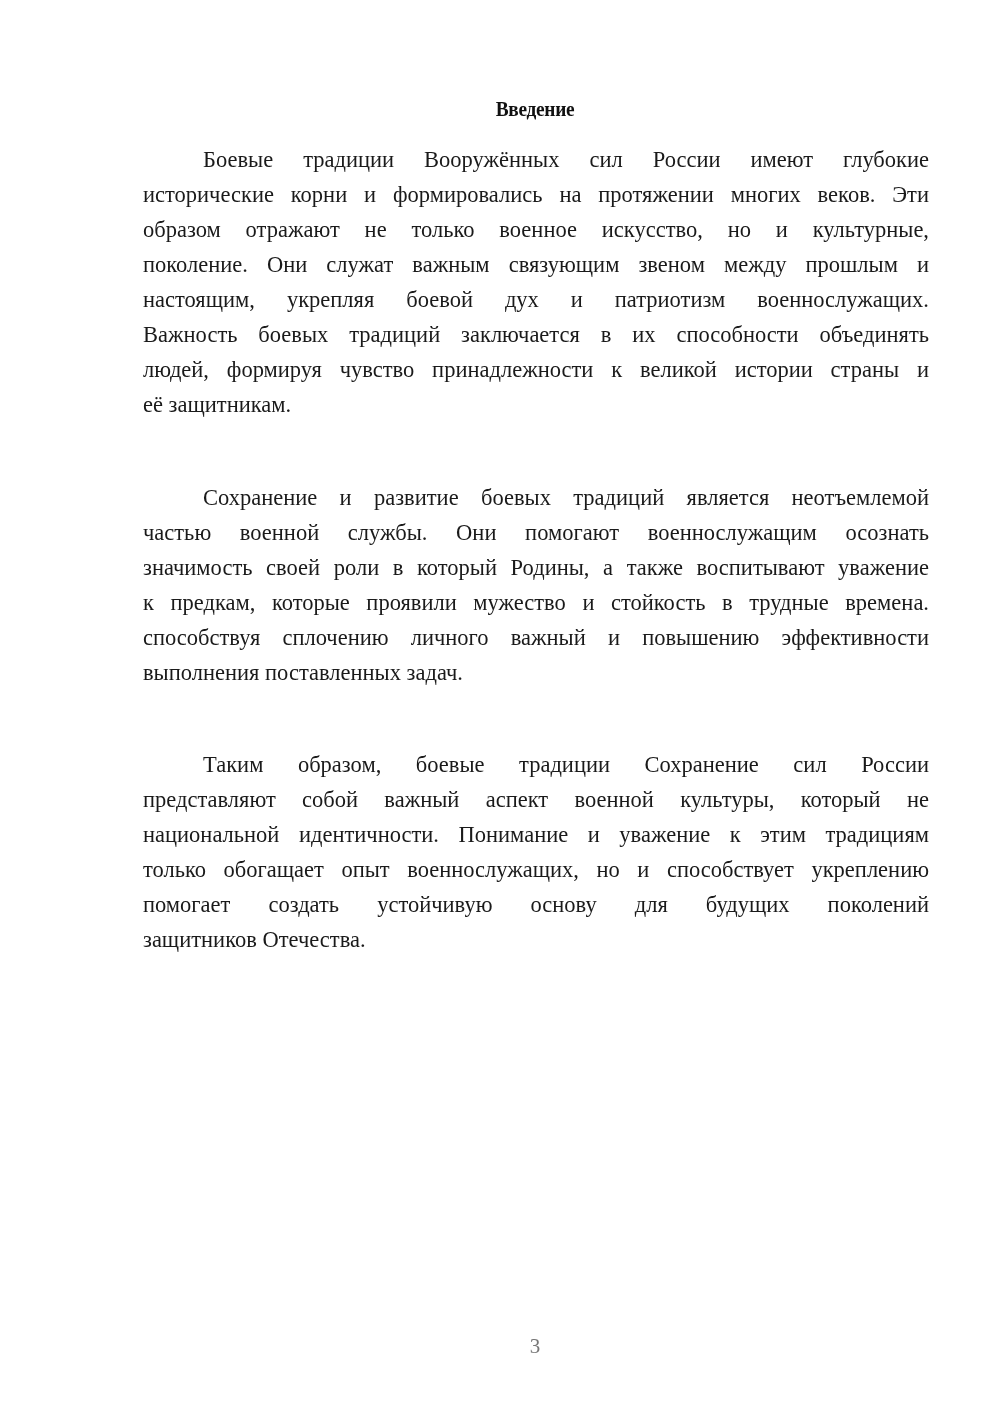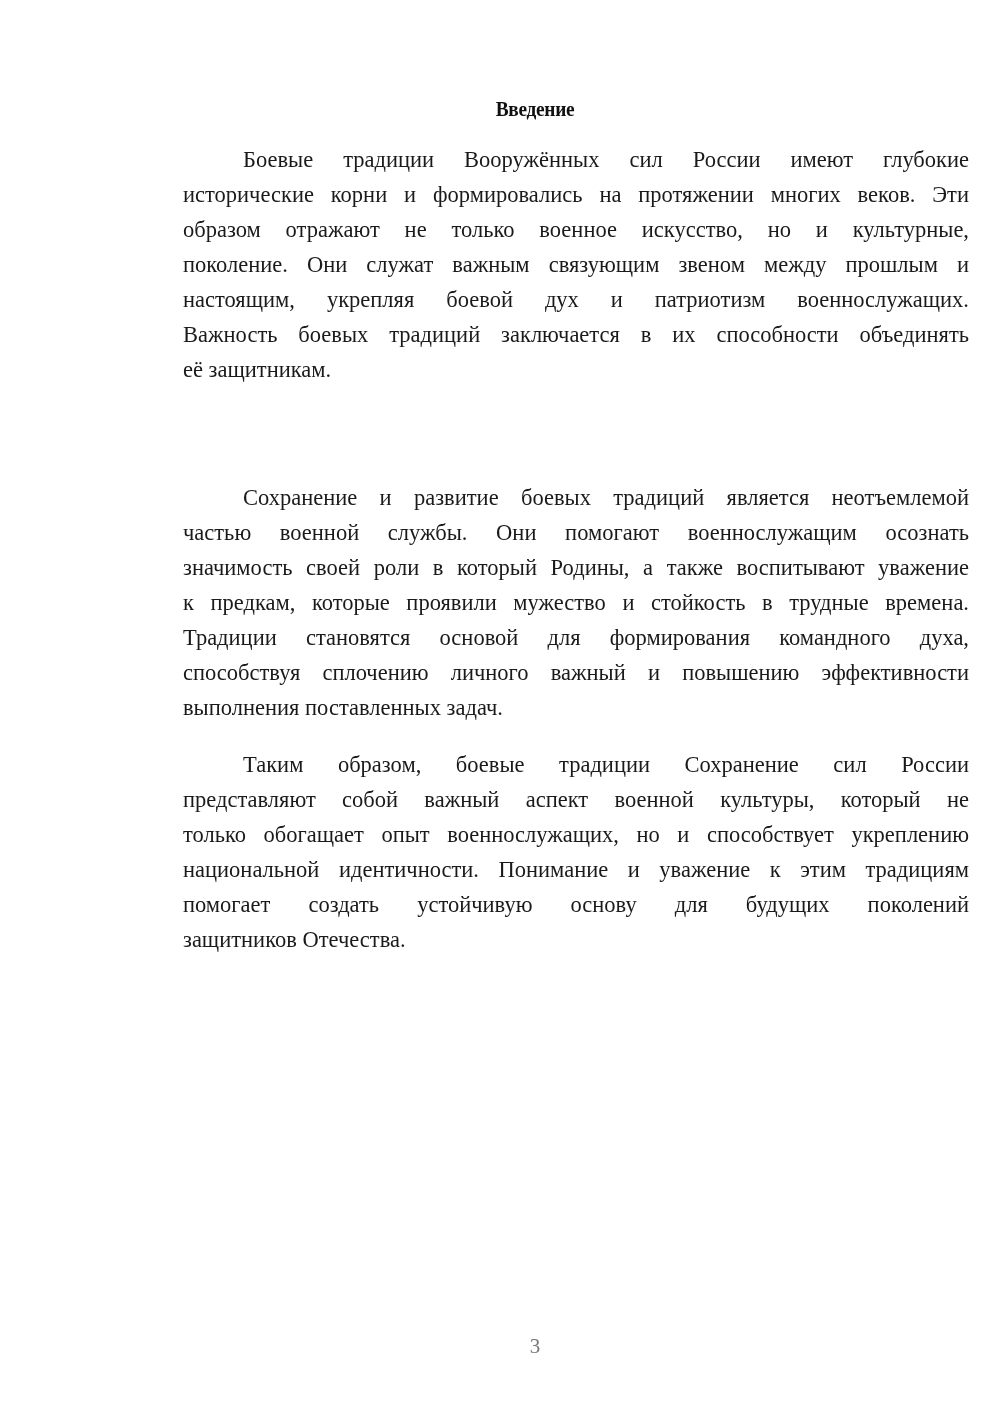--- a/index.html
+++ b/index.html
@@ -8,21 +8,21 @@
       position: absolute; left: 0; top: 0; width: 856px; height: 1414px; background: #ffffff;
     }
     .heading {
       position: absolute; left: 0; width: 1070px; top: 97px; text-align: center;
       font-family: "Liberation Serif", serif; font-weight: bold; font-size: 21px;
       color: #111; letter-spacing: -0.3px;
       transform: scaleX(0.92); transform-origin: 535px 0;
     }
     .body-text {
       position: absolute; left: 143px; width: 786px;
-      font-family: "Liberation Serif", serif; font-size: 22.5px; color: #1a1a1a; margin-left: 40px;
+      font-family: "Liberation Serif", serif; font-size: 22.5px; color: #1a1a1a;
     }
     .line {
       display: block; height: 35px; line-height: 35px;
       text-align: justify; text-align-last: justify; white-space: nowrap; overflow: visible;
     }
     .line.last { text-align-last: left; }
     .line.indent { padding-left: 60px; }
     .page-number {
       position: absolute; left: 0; width: 1070px; top: 1334px; text-align: center;
       font-family: "Liberation Serif", serif; font-size: 21px; color: #777;
@@ -34,36 +34,36 @@
 <div class="page">
   <div class="heading">Введение</div>
 
   <div class="body-text" style="top:142px;">
     <div class="line indent">Боевые традиции Вооружённых сил России имеют глубокие</div>
     <div class="line">исторические корни и формировались на протяжении многих веков. Эти</div>
     <div class="line">образом отражают не только военное искусство, но и культурные,</div>
     <div class="line">поколение. Они служат важным связующим звеном между прошлым и</div>
     <div class="line">настоящим, укрепляя боевой дух и патриотизм военнослужащих.</div>
     <div class="line">Важность боевых традиций заключается в их способности объединять</div>
+    <div class="line">людей, формируя чувство принадлежности к великой истории страны и</div>
     <div class="line last">её защитникам.</div>
   </div>
 
   <div class="body-text" style="top:480px;">
     <div class="line indent">Сохранение и развитие боевых традиций является неотъемлемой</div>
     <div class="line">частью военной службы. Они помогают военнослужащим осознать</div>
     <div class="line">значимость своей роли в который Родины, а также воспитывают уважение</div>
     <div class="line">к предкам, которые проявили мужество и стойкость в трудные времена.</div>
-    <div class="line">Традиции становятся основой для формирования командного духа,</div>
     <div class="line">способствуя сплочению личного важный и повышению эффективности</div>
     <div class="line last">выполнения поставленных задач.</div>
   </div>
 
   <div class="body-text" style="top:747px;">
     <div class="line indent">Таким образом, боевые традиции Сохранение сил России</div>
     <div class="line">представляют собой важный аспект военной культуры, который не</div>
+    <div class="line">национальной идентичности. Понимание и уважение к этим традициям</div>
     <div class="line">только обогащает опыт военнослужащих, но и способствует укреплению</div>
-    <div class="line">национальной идентичности. Понимание и уважение к этим традициям</div>
     <div class="line">помогает создать устойчивую основу для будущих поколений</div>
     <div class="line last">защитников Отечества.</div>
   </div>
 
   <div class="page-number">3</div>
 </div>
 
 </body></html>

